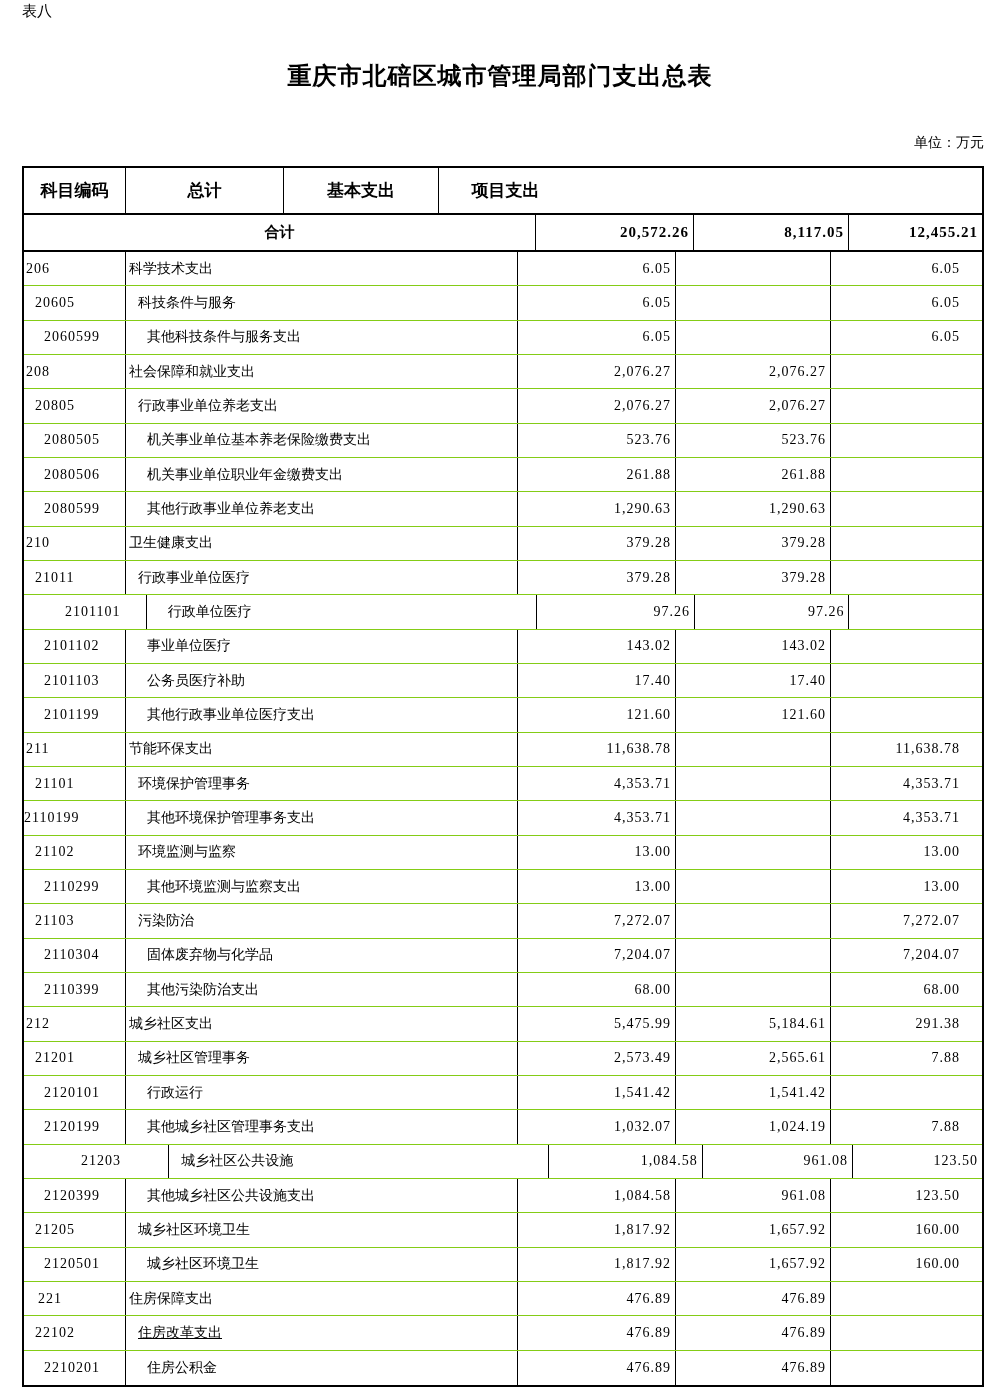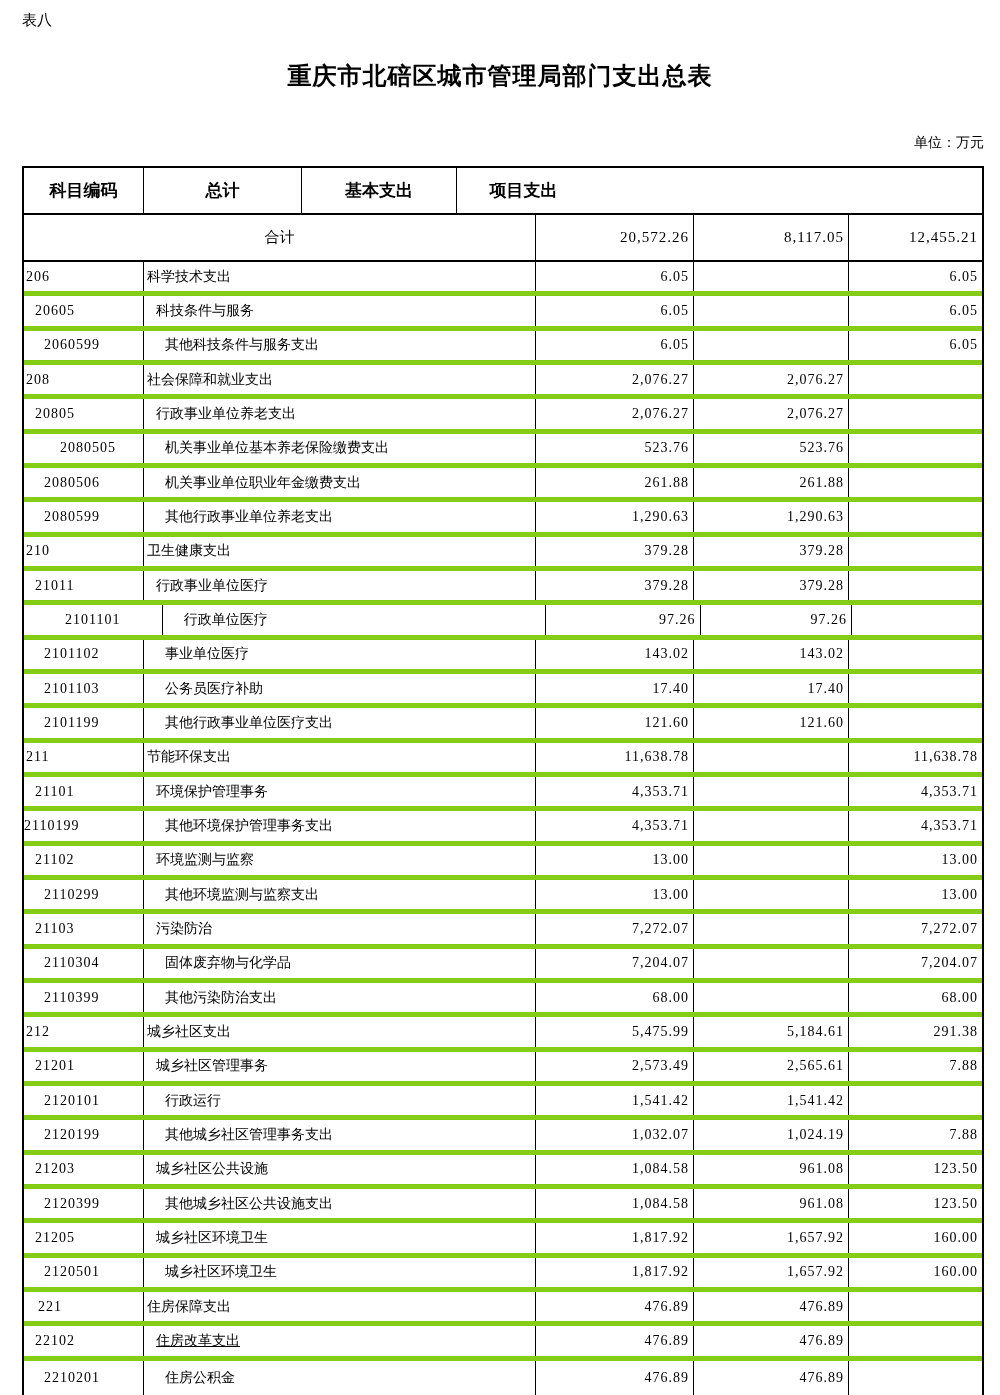--- a/index.html
+++ b/index.html
@@ -1,47 +1,47 @@
 <!DOCTYPE html>
 <html><head>
 <meta charset="utf-8">
 <style>
   html,body{margin:0;padding:0;background:#fff;}
   #page{position:relative;width:1000px;height:1395px;background:#ffffff;color:#000;
         font-family:"Liberation Serif", serif;overflow:hidden;}
 
-  .page-label{position:absolute;left:22px;top:11px;font-size:15px;
+  .page-label{position:absolute;left:22px;top:2px;font-size:15px;
               font-family:"DejaVu Serif", serif;}
   .page-title{position:absolute;left:0;top:60px;width:100%;text-align:center;
               font-size:24px;font-weight:bold;letter-spacing:1px;
               font-family:"Liberation Sans", sans-serif;}
   .unit-note{position:absolute;right:16px;top:134px;font-size:14px;
              font-family:"DejaVu Serif", serif;}
 
   .table{position:absolute;left:22px;top:166px;width:962px;
          border:2px solid #000;box-sizing:border-box;background:#fff;}
 
-  .trow{display:flex;box-sizing:border-box;border-bottom:5px solid #84cc16;align-items:stretch;}
+  .trow{display:flex;box-sizing:border-box;border-bottom:1px solid #84cc16;align-items:stretch;}
   .cell{box-sizing:border-box;display:flex;align-items:center;overflow:hidden;
         white-space:nowrap;font-size:14px;}
   .cell.bline{border-right:1px solid #000;}
 
   
-  .c-code{width:120px;}
+  .c-code{width:102px;}
   .c-name{width:392px;}
   .c-total{width:158px;}
   .c-basic{width:155px;}
   .c-proj{width:133px;}
   .c-merged{width:512px;justify-content:center;}
 
   .thead{height:47px;border-bottom:2px solid #000;}
   .thead .cell{justify-content:center;font-family:"Liberation Sans", sans-serif;
                font-weight:bold;font-size:17px;}
 
-  .total-row{height:47px;border-bottom:2px solid #000;font-weight:normal;}
+  .total-row{height:37px;border-bottom:2px solid #000;font-weight:bold;}
   .total-row .cell{font-size:15px;}
 
   .drow{height:34.33px;}
   #rows .drow:last-child{border-bottom:none;}
 
   .num{justify-content:flex-end;padding-right:4px;letter-spacing:1px;}
   .code{letter-spacing:1px;}
 </style>
 </head>
 <body>
@@ -105,21 +105,21 @@
 
     <div class="trow drow">
       <div class="cell bline c-code code" style="padding-left: 11px;">20805</div>
       <div class="cell bline c-name name" style="padding-left: 12px;">行政事业单位养老支出</div>
       <div class="cell bline c-total num">2,076.27</div>
       <div class="cell bline c-basic num">2,076.27</div>
       <div class="cell c-proj num"></div>
     </div>
 
     <div class="trow drow">
-      <div class="cell bline c-code code" style="padding-left: 36px;">2080505</div>
+      <div class="cell bline c-code code" style="padding-left: 20px;">2080505</div>
       <div class="cell bline c-name name" style="padding-left: 21px;">机关事业单位基本养老保险缴费支出</div>
       <div class="cell bline c-total num">523.76</div>
       <div class="cell bline c-basic num">523.76</div>
       <div class="cell c-proj num"></div>
     </div>
 
     <div class="trow drow">
       <div class="cell bline c-code code" style="padding-left: 20px;">2080506</div>
       <div class="cell bline c-name name" style="padding-left: 21px;">机关事业单位职业年金缴费支出</div>
       <div class="cell bline c-total num">261.88</div>
@@ -273,21 +273,21 @@
 
     <div class="trow drow">
       <div class="cell bline c-code code" style="padding-left: 20px;">2120199</div>
       <div class="cell bline c-name name" style="padding-left: 21px;">其他城乡社区管理事务支出</div>
       <div class="cell bline c-total num">1,032.07</div>
       <div class="cell bline c-basic num">1,024.19</div>
       <div class="cell c-proj num">7.88</div>
     </div>
 
     <div class="trow drow">
-      <div class="cell bline c-code code" style="padding-left: 11px;">21203</div>
+      <div class="cell bline c-code code" style="padding-left: 11px; margin-left: 46px;">21203</div>
       <div class="cell bline c-name name" style="padding-left: 12px;">城乡社区公共设施</div>
       <div class="cell bline c-total num">1,084.58</div>
       <div class="cell bline c-basic num">961.08</div>
       <div class="cell c-proj num">123.50</div>
     </div>
 
     <div class="trow drow">
       <div class="cell bline c-code code" style="padding-left: 20px;">2120399</div>
       <div class="cell bline c-name name" style="padding-left: 21px;">其他城乡社区公共设施支出</div>
       <div class="cell bline c-total num">1,084.58</div>

